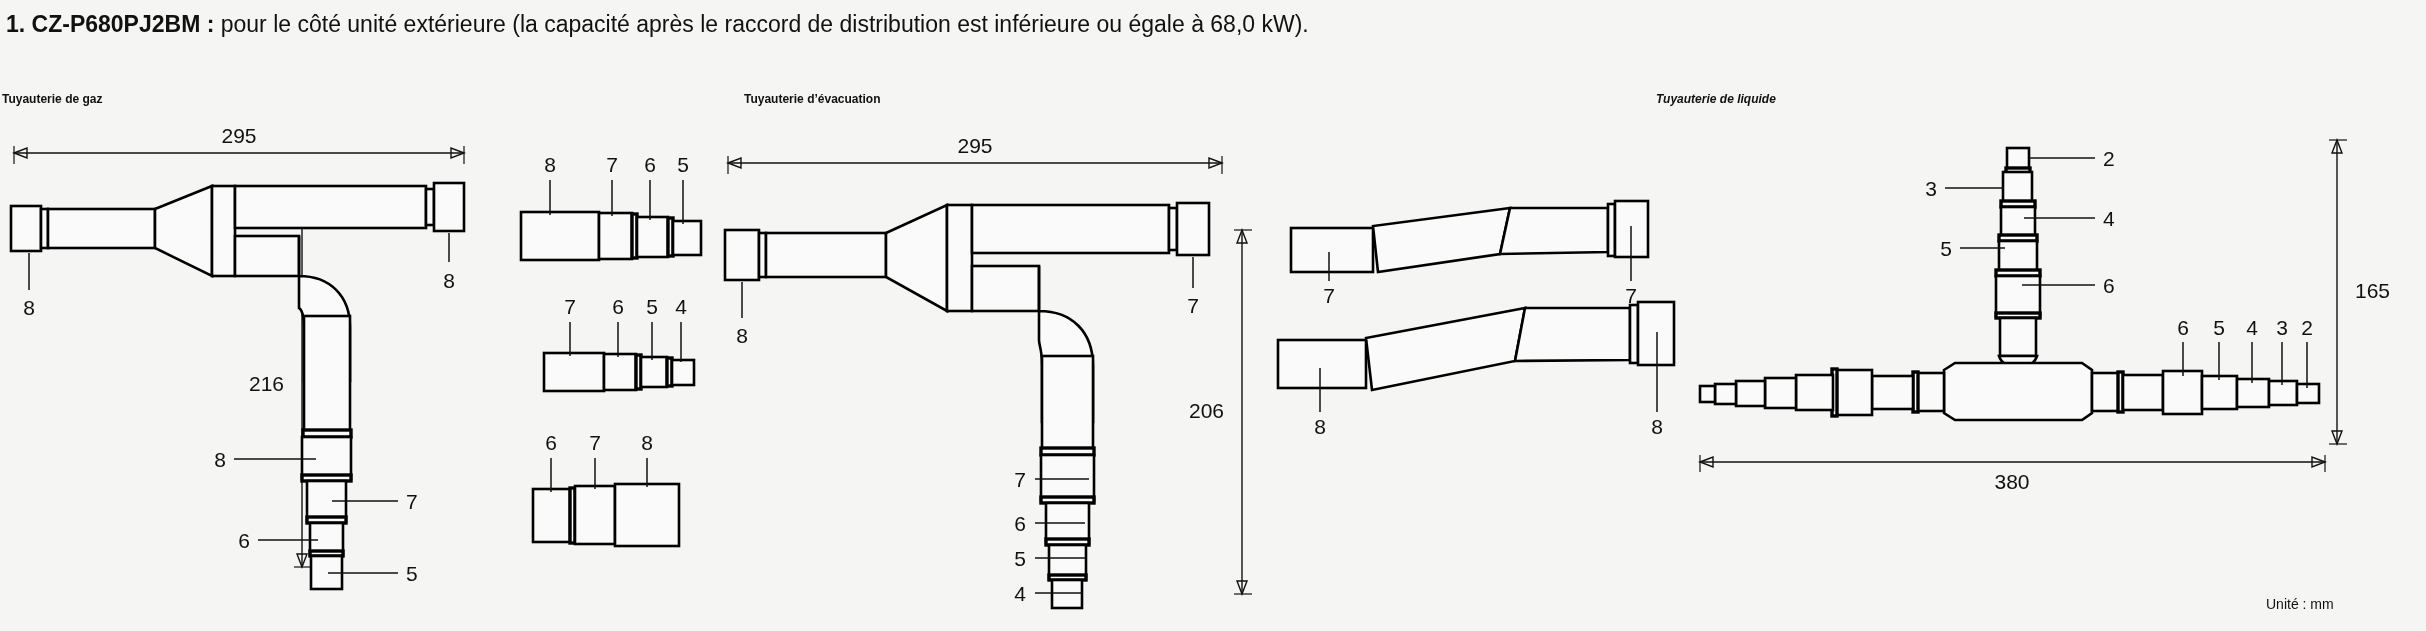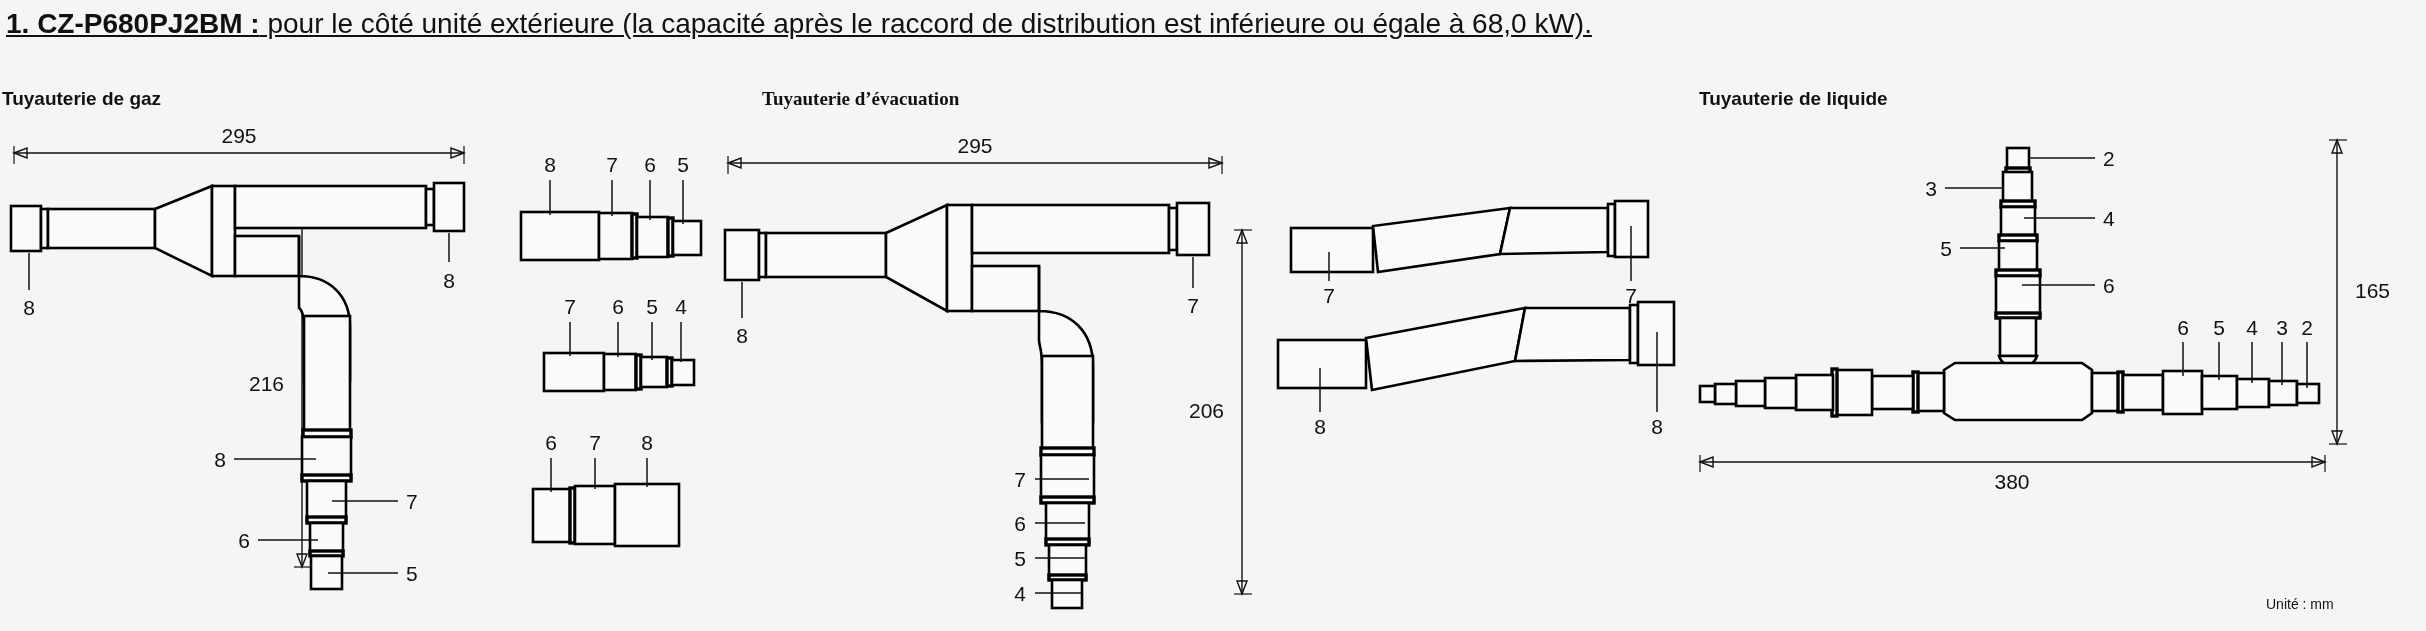--- a/index.html
+++ b/index.html
@@ -10,31 +10,31 @@
     font-family:"Liberation Sans", sans-serif;
     color:#111;
     overflow:hidden;
     position:relative;
   }
   #root{position:absolute;left:0;top:0;width:2426px;height:631px;}
   .abs{position:absolute;}
 
   
   #title-bar{left:6px;top:4px;width:2400px;height:40px;
-    font-size:28px;line-height:40px;white-space:nowrap;text-decoration:underline;}
+    font-size:23px;line-height:40px;white-space:nowrap;}
   #title-bar .strong{font-weight:bold;}
   #title-bar .norm{font-weight:normal;}
 
   
   .section-heading{
-    font-size:19px;font-weight:bold;line-height:22px;white-space:nowrap;
+    font-size:12px;font-weight:bold;line-height:22px;white-space:nowrap;
   }
   #hdr-gas{left:2px;top:88px;}
-  #hdr-drain{left:762px;top:88px;font-family:Liberation Serif, serif;}
-  #hdr-liquid{left:1699px;top:88px;}
+  #hdr-drain{left:744px;top:88px;}
+  #hdr-liquid{left:1656px;top:88px;font-style:italic;}
 
   
   #unit-note{left:2266px;top:596px;font-size:14px;white-space:nowrap;}
 
   
   #draw{position:absolute;left:0;top:0;width:2426px;height:631px;}
   #draw text{
     font-family:"Liberation Sans", sans-serif;
     fill:#111;
   }

